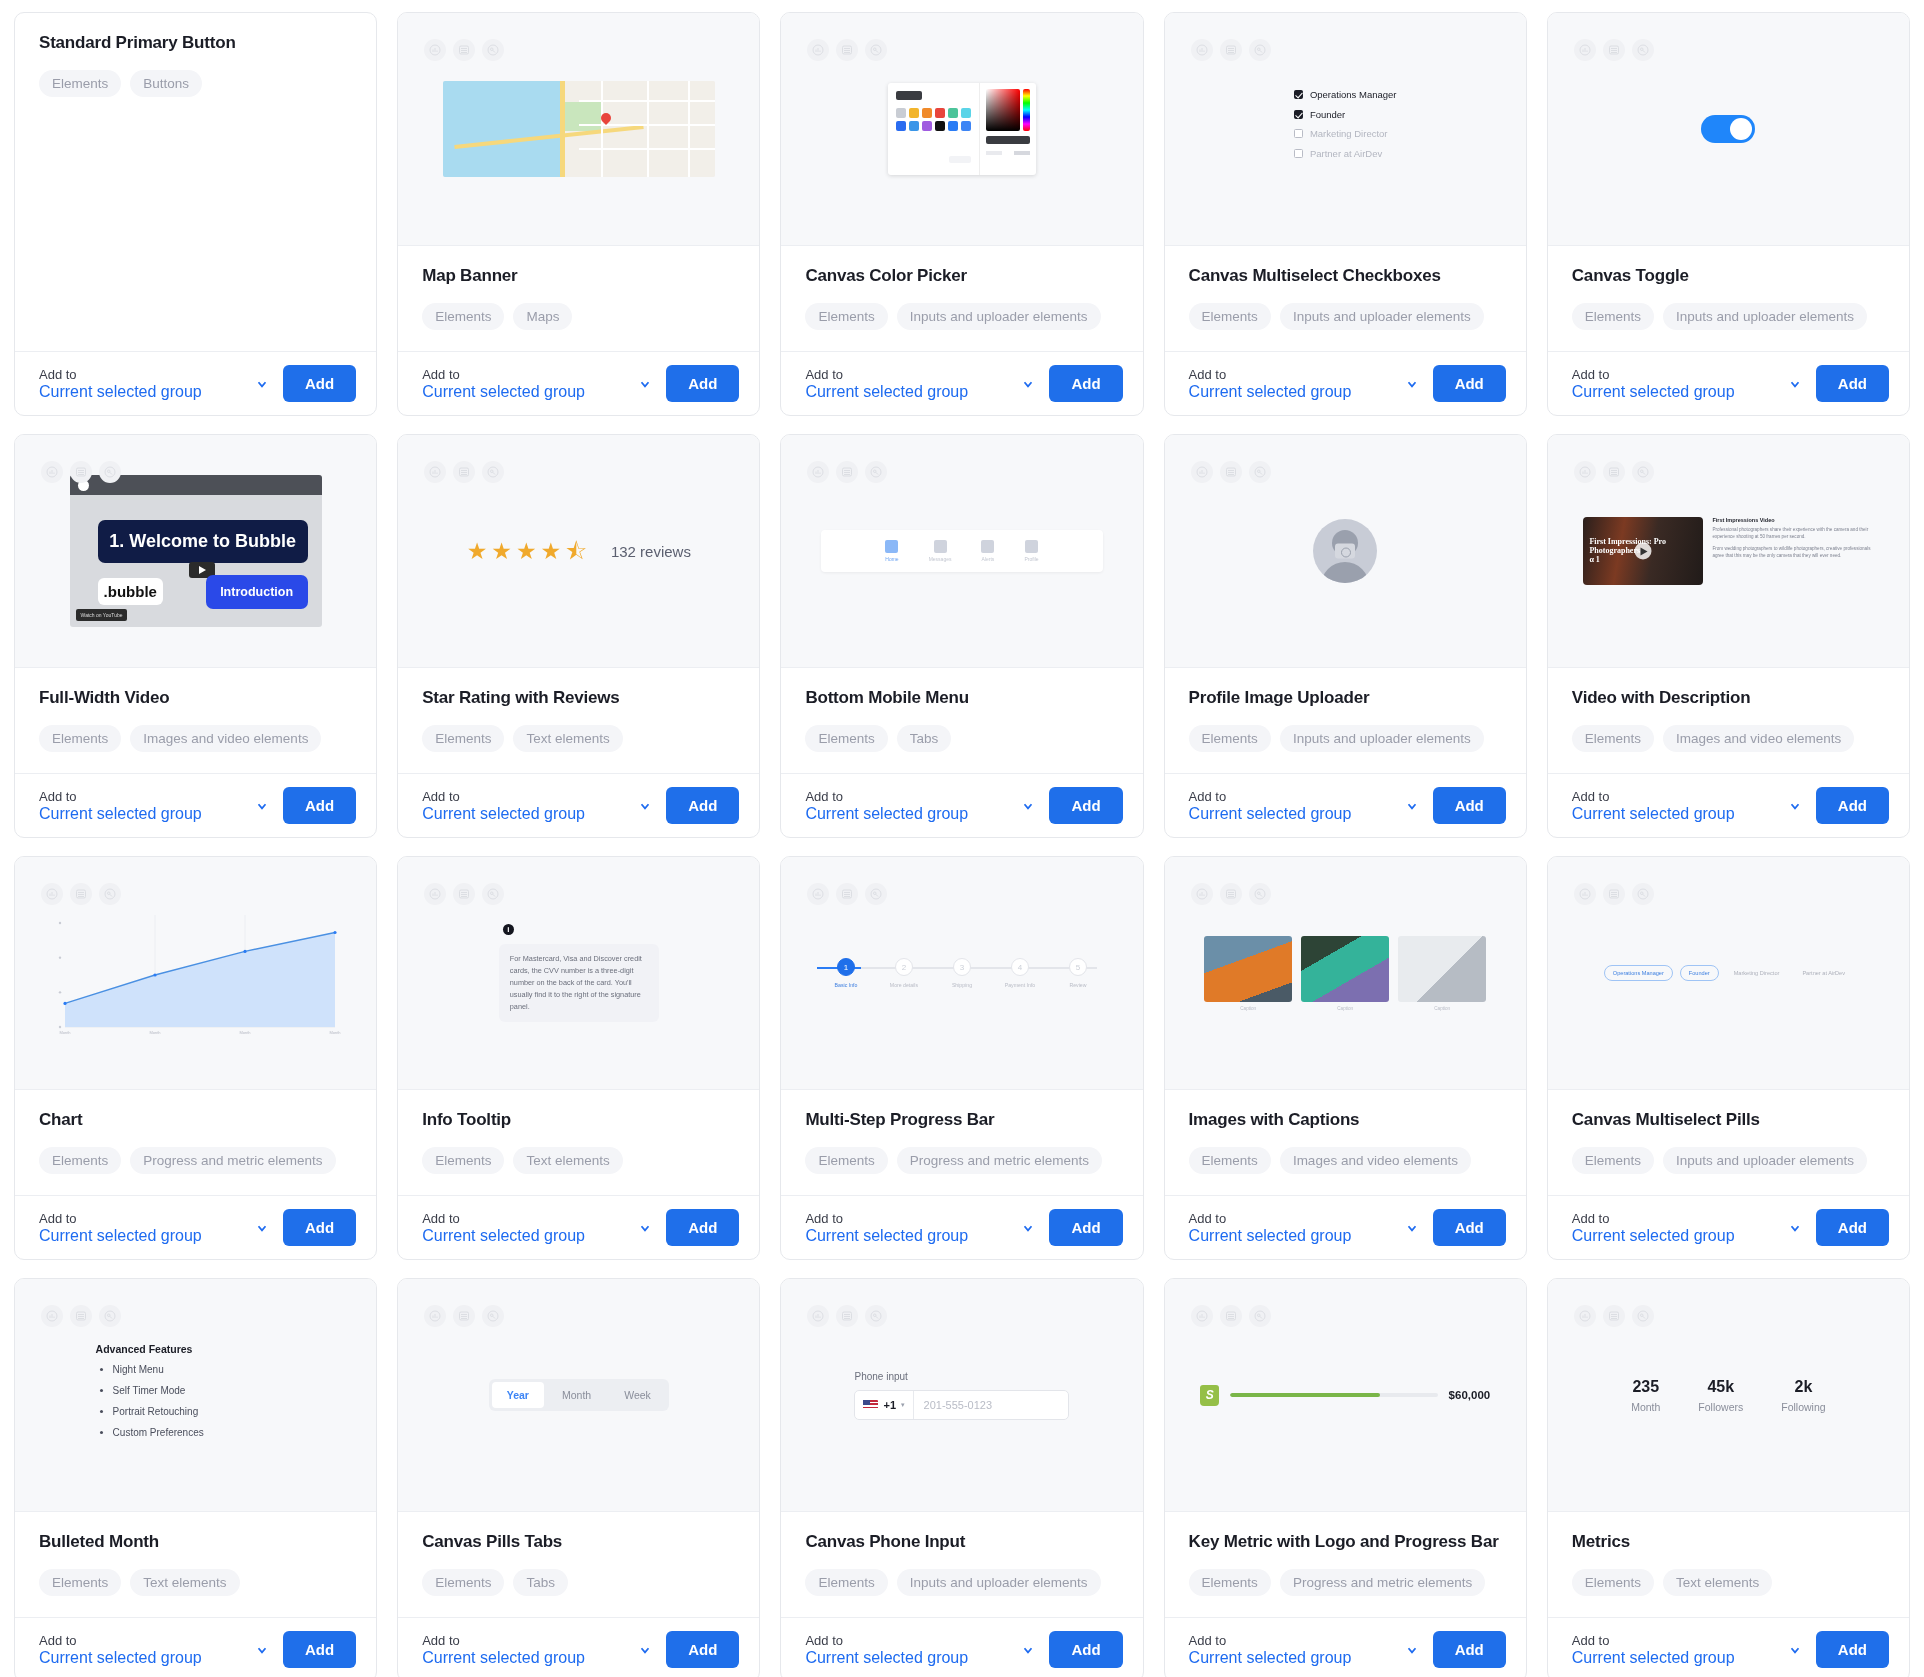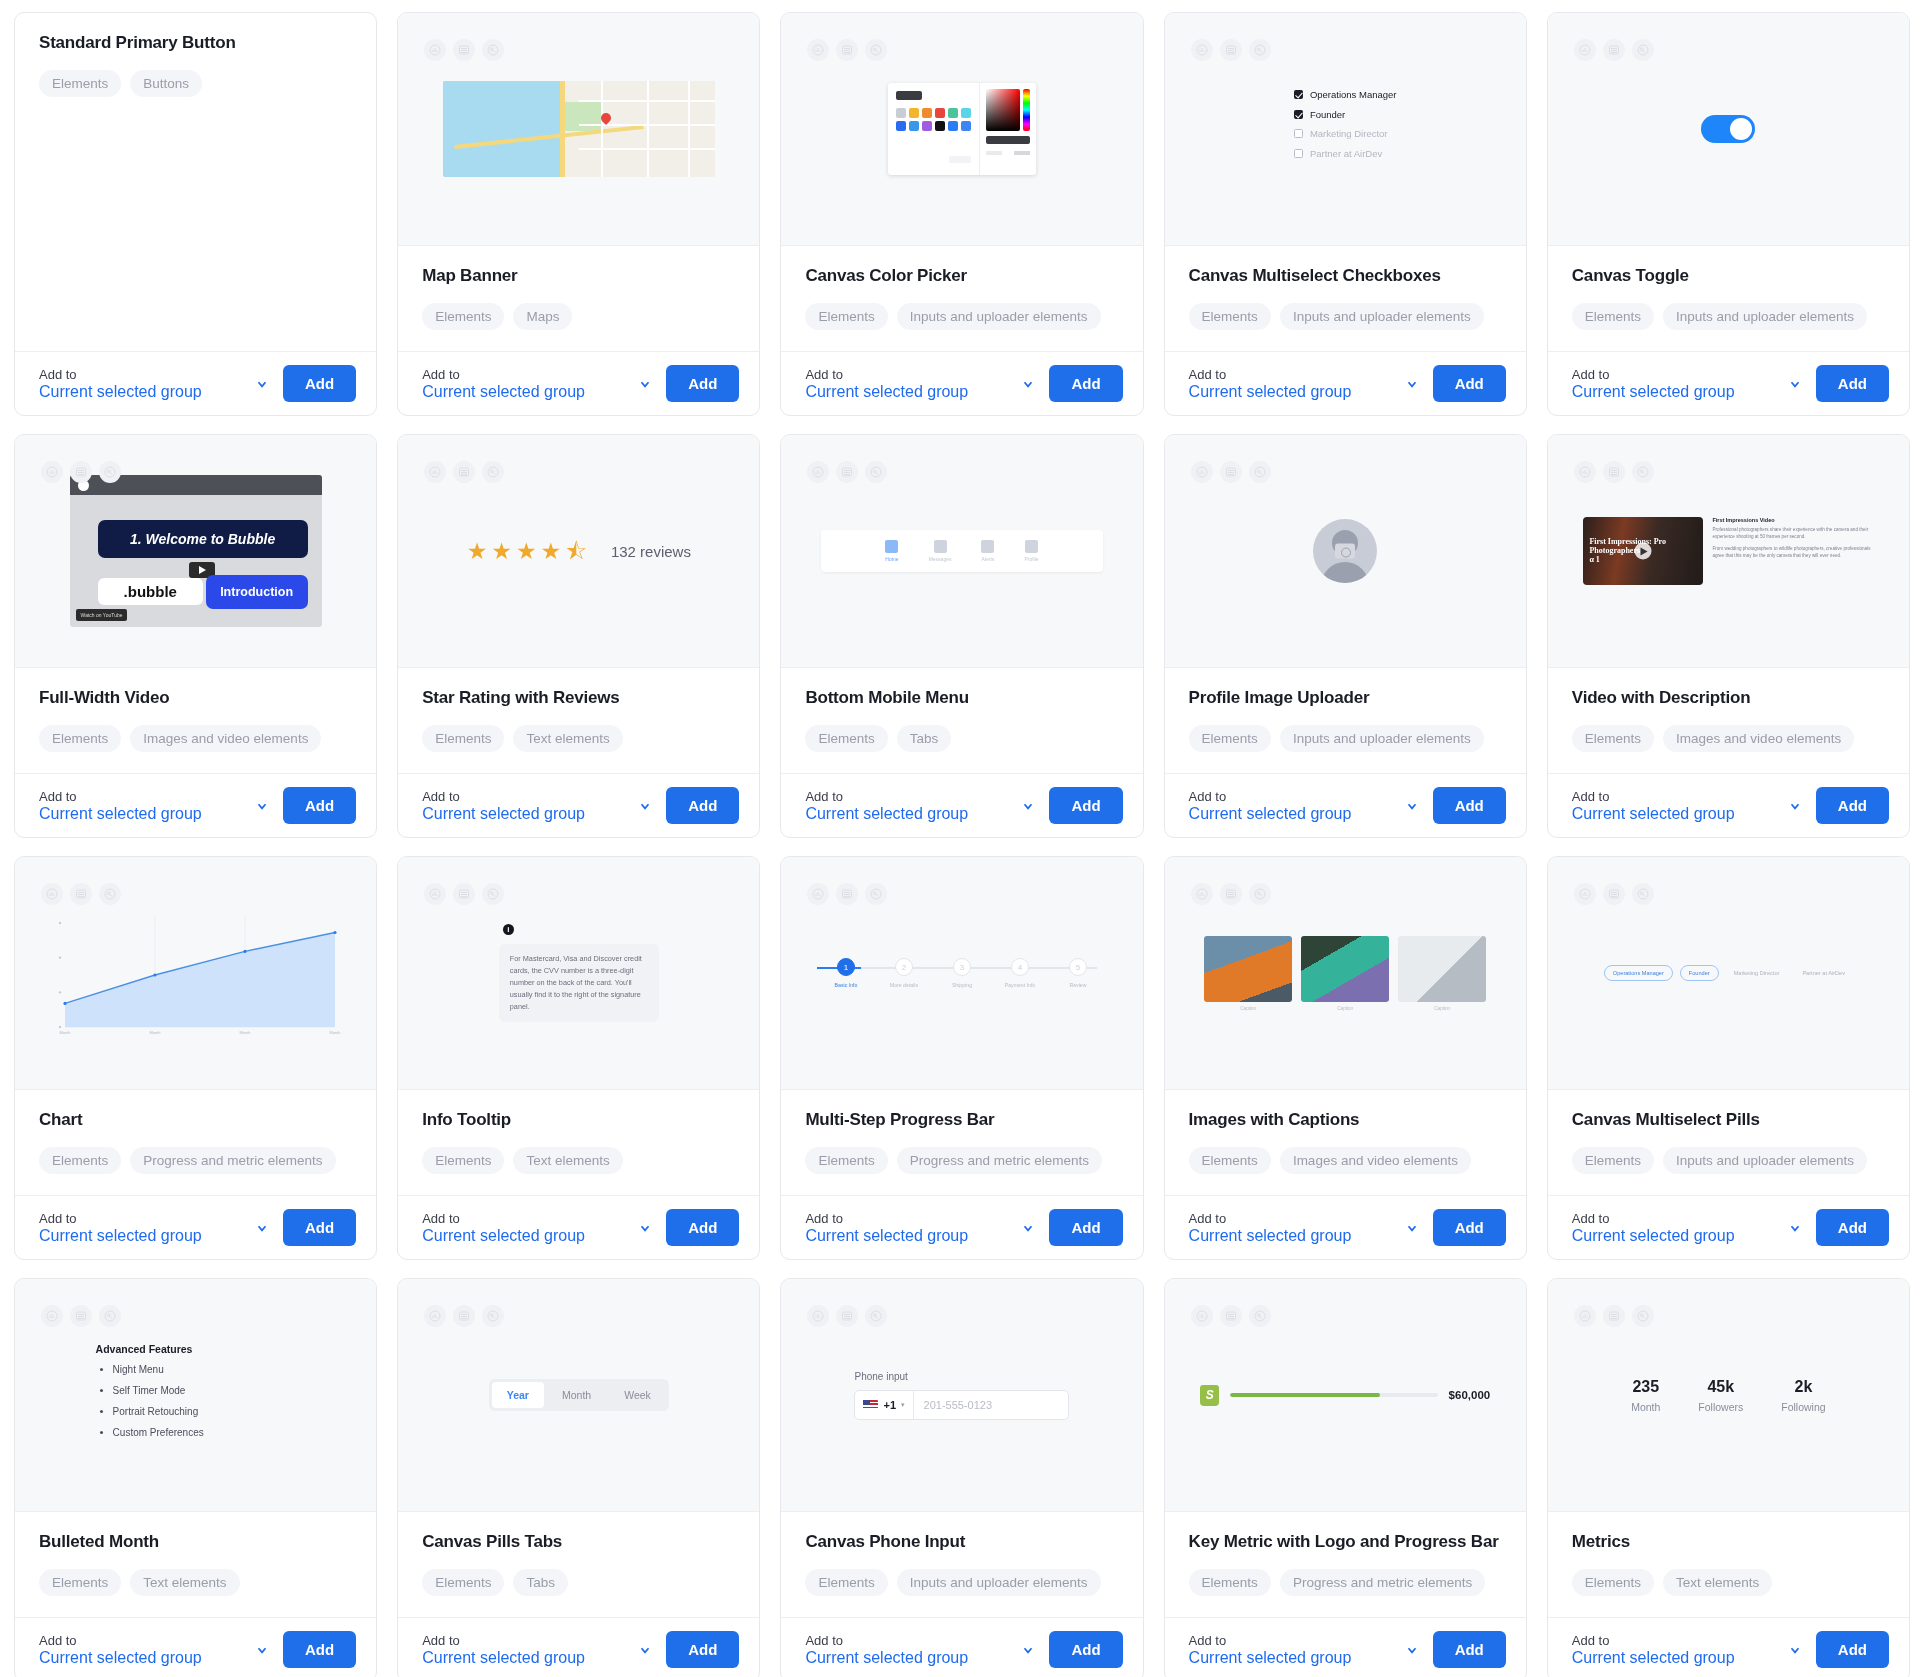--- a/index.html
+++ b/index.html
@@ -137,23 +137,23 @@
   .cbl .t.off { color:#b3b6c0; }
   
   .tgl { width:54px; height:28px; background:#1f86fa; border-radius:20px; position:relative; }
   .tgl::after { content:""; position:absolute; right:3px; top:3px; width:22px; height:22px; border-radius:50%; background:#fff; }
   
   .vid { width:252px; height:152px; background:#d8dade; border-radius:3px; position:relative; overflow:hidden; }
   .vid .bar { position:absolute; left:0; top:0; right:0; height:20px; background:#4d5057; }
   .vid .bdot { position:absolute; left:8px; top:5px; width:11px; height:11px; border-radius:50%; background:#fff; }
   .vid .cap {
     position:absolute; left:28px; top:45px; right:14px; background:#101c46; color:#fff;
-    font-size:14px; font-weight:700; text-align:center; padding:11px 0; border-radius:7px;font-style:italic;
-  }
-  .vid .logo { position:absolute; left:28px; top:103px; background:#fff; padding:5px 26px; border-radius:6px; font-size:15px; font-weight:700; color:#111; }
+    font-size:18px; font-weight:700; text-align:center; padding:11px 0; border-radius:7px;
+  }
+  .vid .logo { position:absolute; left:28px; top:103px; background:#fff; padding:5px 6px; border-radius:6px; font-size:15px; font-weight:700; color:#111; }
   .vid .intro { position:absolute; left:136px; top:100px; right:14px; background:#2a49e8; color:#fff; font-size:12.5px; font-weight:700; text-align:center; padding:10px 0; border-radius:7px; }
   .vid .play { position:absolute; left:119px; top:87px; width:26px; height:16px; background:#2b2b2b; border-radius:3px; }
   .vid .play::after { content:""; position:absolute; left:10px; top:4px; border-left:7px solid #fff; border-top:4px solid transparent; border-bottom:4px solid transparent; }
   .vid .yt { position:absolute; left:6px; bottom:6px; background:#2b2b2b; color:#ddd; font-size:5px; padding:3px 5px; border-radius:2px; }
   
   .stars { display:flex; align-items:center; gap:4px; }
   .stars .s { color:#f0a92c; font-size:23px; line-height:1; }
   .stars .rev { color:#5c6070; font-size:15px; margin-left:20px; }
   
   .mm { width:282px; background:#fff; border-radius:4px; padding:10px 0; box-shadow:0 1px 3px rgba(0,0,0,.06); display:flex; justify-content:center; gap:30px; }

